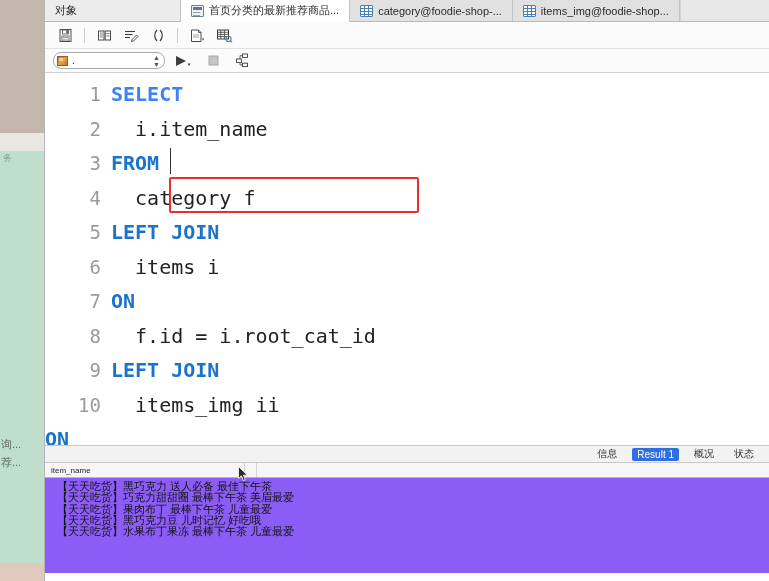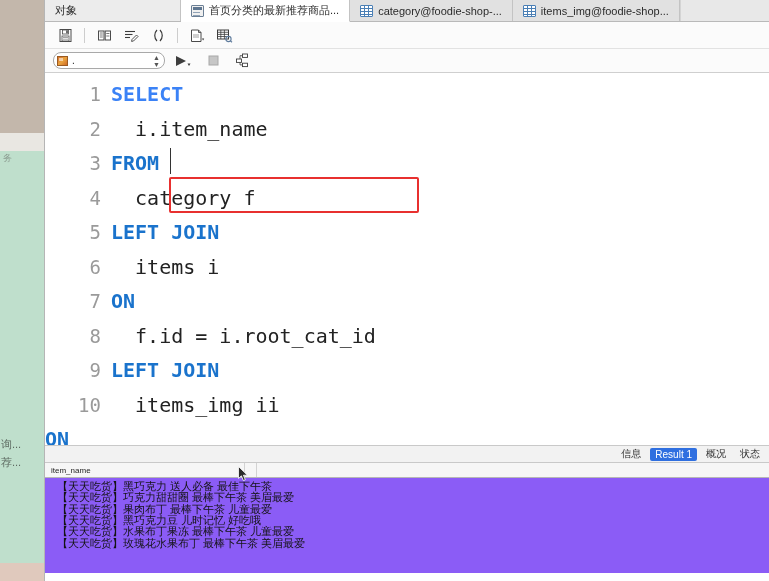--- a/index.html
+++ b/index.html
@@ -268,22 +268,22 @@
   
   #results-tabbar {
     height: 18px;
     min-height: 18px;
     background: #f2f2f2;
     border-top: 1px solid #c9c9c9;
     border-bottom: 1px solid #c9c9c9;
     display: flex;
     align-items: center;
     justify-content: flex-end;
-    padding-right: 4px;
-    gap: 4px;
+    padding-right: 10px;
+    gap: 10px;
   }
   .rtab {
     font-size: 10px;
     color: #2f2f2f;
     padding: 1px 5px;
     border-radius: 2px;
     white-space: nowrap;
   }
   .rtab.active {
     background: #2f6fe0;
@@ -537,21 +537,18 @@
         </div>
         <div class="grid-row">
           <span>【天天吃货】果肉布丁 最棒下午茶 儿童最爱</span>
         </div>
         <div class="grid-row">
           <span>【天天吃货】黑巧克力豆 儿时记忆 好吃哦</span>
         </div>
         <div class="grid-row">
           <span>【天天吃货】水果布丁果冻 最棒下午茶 儿童最爱</span>
         </div>
-        <div class="grid-row">
-          <span>【天天吃货】玫瑰花水果布丁 最棒下午茶 美眉最爱</span>
-        </div>
       </div>
     <div id="bottom-strip"></div>
   </div>
 </div>
 
 <div id="left-seam"></div>
 
 </body></html>

